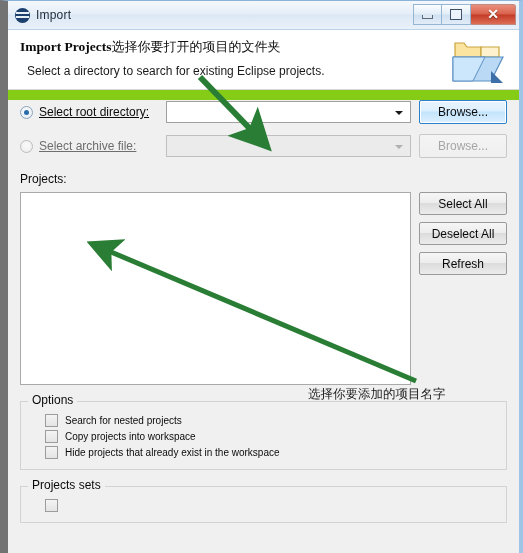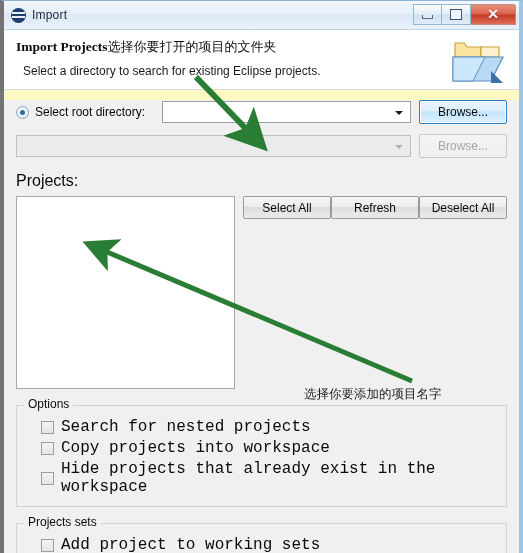--- a/index.html
+++ b/index.html
@@ -6,22 +6,22 @@
   html, body {
     width: 523px; height: 553px;
     overflow: hidden;
     background: #ffffff;
     font-family: "Liberation Sans", sans-serif;
   }
 
   #dialog {
     position: relative;
     width: 523px; height: 553px;
-    background: #fef9c3;
-    border-left: 4px solid #737373;
+    background: #84cc16;
+    border-left: 8px solid #737373;
     border-right: 4px solid #9fc4e8;
     border-top: 1px solid #8ab4da;
     overflow: hidden;
   }
 
   
   #titlebar {
     position: relative;
     height: 29px;
     background: linear-gradient(to bottom, #f4f8fc 0%, #e6eef8 45%, #dce8f5 50%, #e9f1fa 100%);
@@ -119,21 +119,21 @@
     height: calc(100% - 90px);
   }
 
   .row {
     display: flex; align-items: center;
     margin-top: 10px;
   }
   .radio-label {
     display: flex; align-items: center;
     width: 146px; flex: none;
-    font-size: 12px; color: #0a0a0a;
+    font-size: 12px; color: #0a0a0a; text-decoration: underline;
   }
   .radio-label.disabled { color: #6e6e6e; }
   .radio {
     width: 13px; height: 13px; border-radius: 50%;
     border: 1px solid #8ea4b8;
     background: radial-gradient(circle at 50% 40%, #ffffff 0%, #e7eef5 70%, #cfdae6 100%);
     margin-right: 6px; flex: none; position: relative;
   }
   .radio.checked::after {
     content: ""; position: absolute;
@@ -184,37 +184,37 @@
     box-shadow: inset 0 0 0 1px #ffffff;
     background: linear-gradient(to bottom, #eaf5fd 0%, #dcefff 45%, #c3e4fb 50%, #dcf0fe 100%);
   }
   .btn.disabled {
     color: #a6a6a6;
     border-color: #c8c8c8;
     background: linear-gradient(to bottom, #f4f4f4 0%, #efefef 100%);
   }
 
   #projects-label {
-    font-size: 16px; color: #0a0a0a;
+    font-size: 12px; color: #0a0a0a;
     margin-top: 14px;
   }
 
   #list-row {
     display: flex; align-items: flex-start;
     margin-top: 6px;
   }
   #projects-list {
     flex: 1;
     height: 193px;
     background: #ffffff;
     border: 1px solid #a9a9a9;
     position: relative;
   }
   #list-buttons {
-    display: flex; flex-direction: row;
+    display: flex; flex-direction: column;
     margin-left: 8px;
   }
   #list-buttons .btn {
     margin-left: 0; margin-bottom: 7px;
     width: 88px; height: 23px;
   }
 
   
   .group {
     position: relative;
@@ -237,21 +237,21 @@
   }
   .group-line {
     position: absolute; left: 0; right: 0; top: 0;
     height: 1px; background: #d3d3d3;
   }
   .group-inner { padding-top: 6px; }
 
   .check-row {
     display: flex; align-items: center;
     margin: 3px 0 3px 8px;
-    font-size: 16px; color: #0a0a0a; font-family: Liberation Mono, monospace;
+    font-size: 10px; color: #0a0a0a;
   }
   .checkbox {
     width: 13px; height: 13px; flex: none;
     border: 1px solid #9c9c9c;
     background: linear-gradient(to bottom, #f4f4f4, #e4e4e4);
     margin-right: 7px;
   }
 
   
   #annotations {
@@ -304,35 +304,39 @@
         <span>Select root directory:</span>
       </label>
       <div class="combo">
         <input type="text" value="" placeholder="" style="">
         <span class="arrow"></span>
       </div>
       <button class="btn focus">Browse...</button>
     </div>
 
     <div class="row">
+      <label class="radio-label disabled">
+        <span class="radio disabled"></span>
+        <span>Select archive file:</span>
+      </label>
       <div class="combo disabled">
         <input type="text" disabled="" value="" placeholder="" style="">
         <span class="arrow"></span>
       </div>
       <button class="btn disabled">Browse...</button>
     </div>
 
     <div id="projects-label">Projects:</div>
 
     <div id="list-row">
       <div id="projects-list"></div>
       <div id="list-buttons">
         <button class="btn">Select All</button>
+        <button class="btn">Deselect All</button>
         <button class="btn">Refresh</button>
-        <button class="btn">Deselect All</button>
       </div>
     </div>
 
     <div class="group">
       <div class="group-line"></div>
       <span class="group-title">Options</span>
       <div class="group-inner">
         <label class="check-row">
           <span class="checkbox"></span>
           <span>Search for nested projects</span>
@@ -347,21 +351,20 @@
         </label>
       </div>
     </div>
 
     <div class="group">
       <div class="group-line"></div>
       <span class="group-title">Projects sets</span>
       <div class="group-inner">
         <label class="check-row">
           <span class="checkbox"></span>
-          <span>Add project to working sets</span>
         </label>
       </div>
     </div>
 
   </div>
 
   <svg id="annotations" viewBox="0 0 523 553">
     <defs>
       <marker id="ah" markerWidth="7" markerHeight="7" refX="3.2" refY="3.5" orient="auto">
         <path d="M0,0 L7,3.5 L0,7 L1.6,3.5 Z" fill="#2a7d34"></path>

